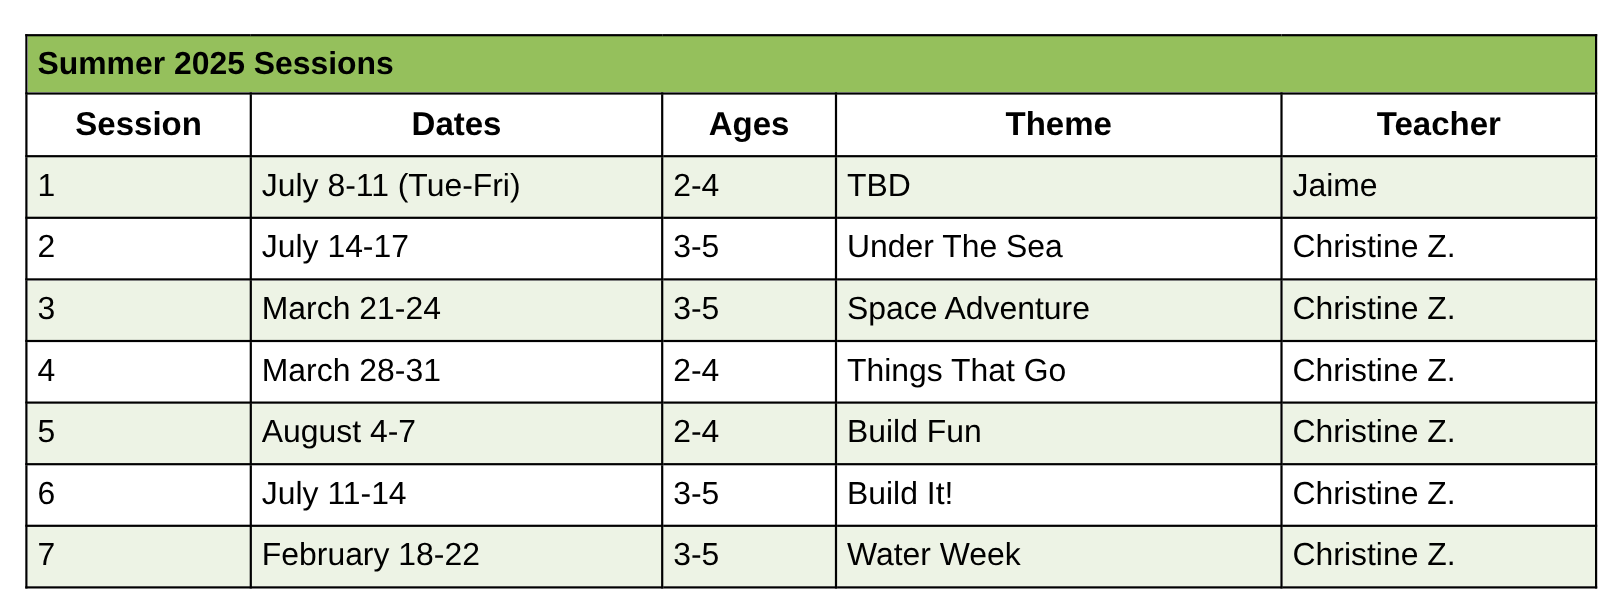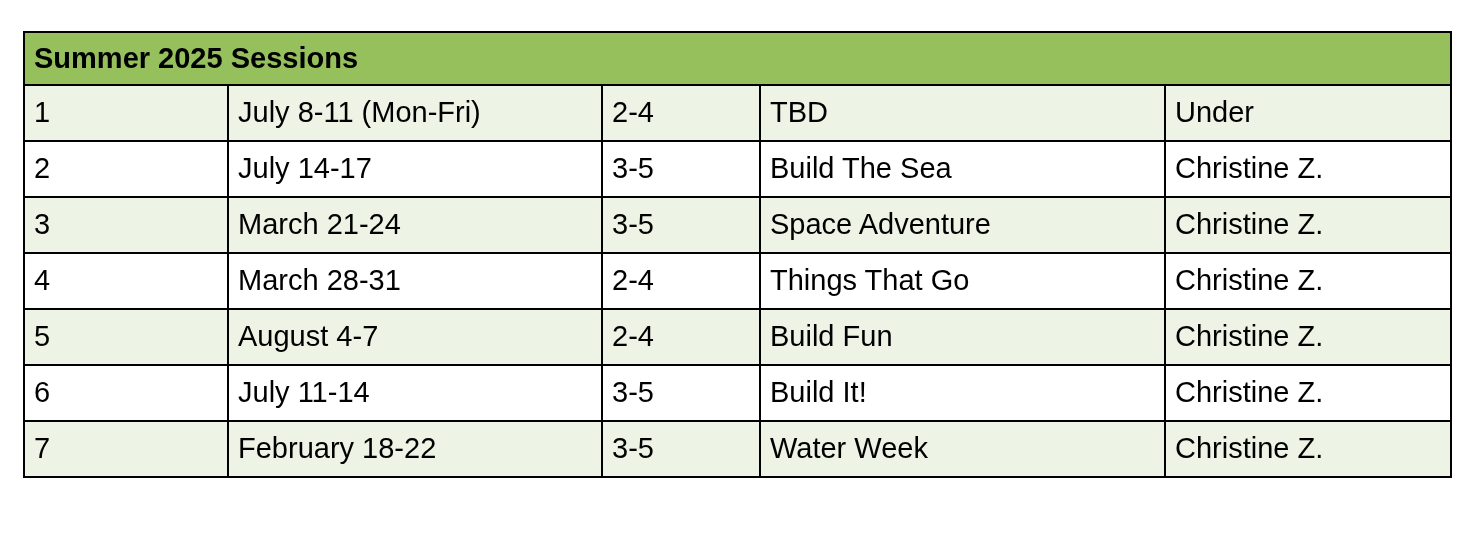--- a/index.html
+++ b/index.html
@@ -91,33 +91,40 @@
       <col class="col-session">
       <col class="col-dates">
       <col class="col-ages">
       <col class="col-theme">
       <col class="col-teacher">
     </colgroup>
     <tbody>
       <tr class="title-row">
         <td colspan="5">Summer 2025 Sessions</td>
       </tr>
+      <tr class="header-row">
+        <th>Session</th>
+        <th>Dates</th>
+        <th>Ages</th>
+        <th>Theme</th>
+        <th>Teacher</th>
+      </tr>
 
       <tr class="data-row shaded">
         <td>1</td>
-        <td>July 8-11 (Mon-Fri)</td>
+        <td>July 8-11 (Tue-Fri)</td>
         <td>2-4</td>
         <td>TBD</td>
-        <td>Under</td>
+        <td>Jaime</td>
       </tr>
       <tr class="data-row plain">
         <td>2</td>
         <td>July 14-17</td>
         <td>3-5</td>
-        <td>Build The Sea</td>
+        <td>Under The Sea</td>
         <td>Christine Z.</td>
       </tr>
       <tr class="data-row shaded">
         <td>3</td>
         <td>March 21-24</td>
         <td>3-5</td>
         <td>Space Adventure</td>
         <td>Christine Z.</td>
       </tr>
       <tr class="data-row plain">

